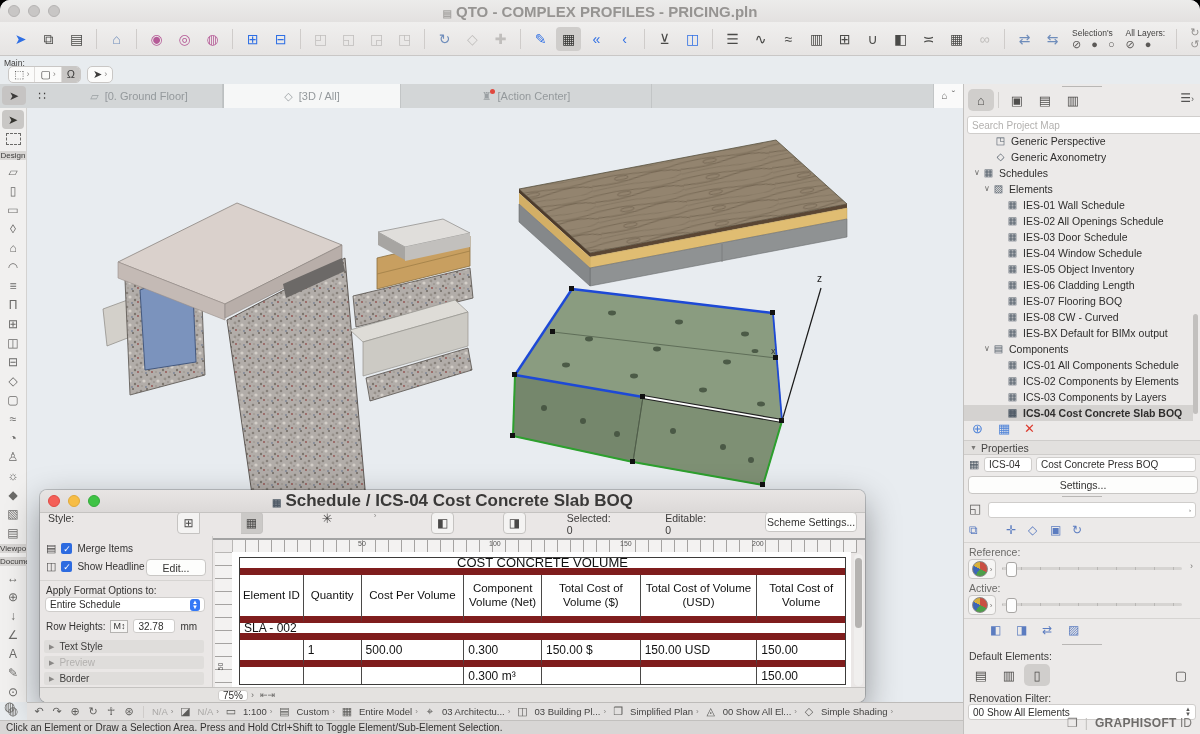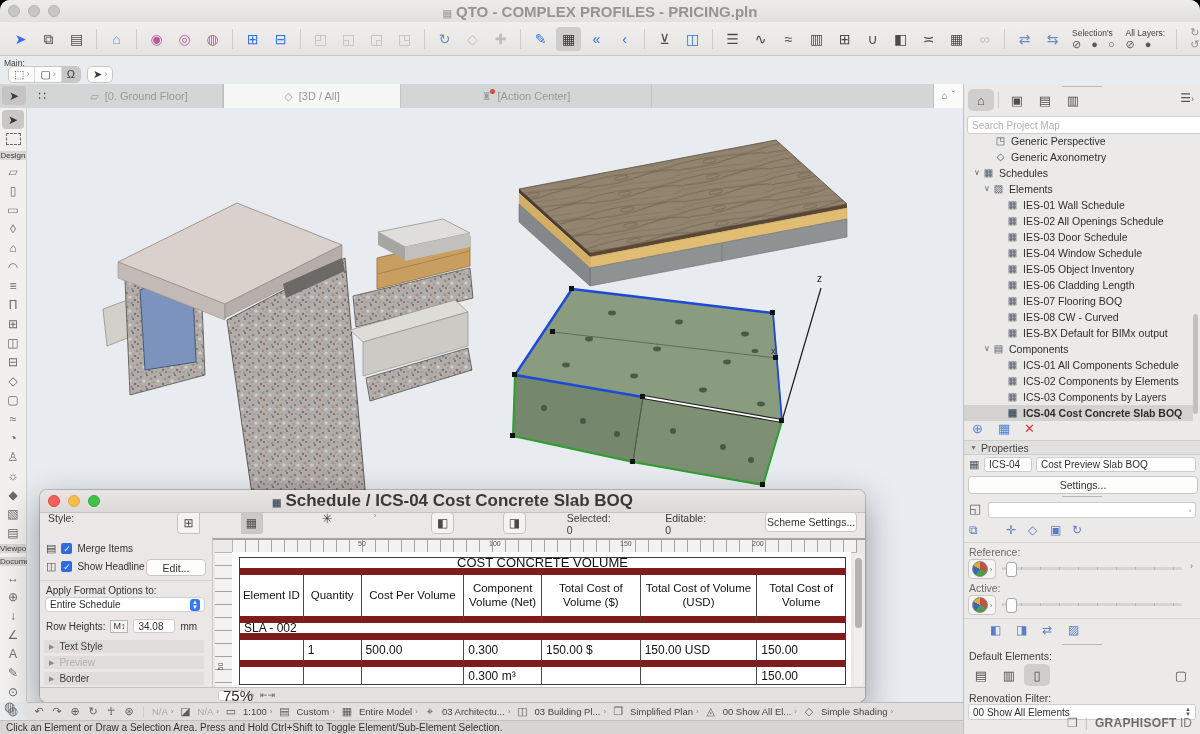--- a/index.html
+++ b/index.html
@@ -503,21 +503,21 @@
 
     <div class="rp-sec" style="top:356px">
         <span class="ic" data-g="▼"></span>
         <span>Properties</span>
       </div>
     <span class="ic abs" style="left:5px;top:375px;font-size:11px;color:#4f5a66" data-g="▦"></span>
     <div class="inp abs" style="left:20px;top:373px;width:48px;height:15px">
         <span>ICS-04</span>
       </div>
     <div class="inp abs" style="left:72px;top:373px;width:160px;height:15px">
-        <span>Cost Preview Slab BOQ</span>
+        <span>Cost Concrete Press BOQ</span>
       </div>
     <div class="rbtn abs" style="left:4px;top:392px;width:228px;height:16px">
         <span>Settings...</span>
       </div>
     <div class="dash" style="top:412px"></div>
 
     <span class="ic abs" style="left:5px;top:418px;font-size:13px;color:#5a5958" data-g="◱"></span>
     <div class="inp abs" style="left:24px;top:418px;width:208px;height:16px">
         <span class="stepper">
           <span>›</span>
@@ -620,21 +620,21 @@
         <span>Entire Schedule</span>
         <span class="stepper" style="background:#3478f6;border-radius:3px;color:#fff;padding:1px 2px">
             <span>▲</span>
             <span>▼</span>
           </span>
       </div>
       <div class="optrow" style="left:6px;top:81px">
         <span>Row Heights:</span>
         <span class="ic" data-g="M↕" style="font-size:9px;border:1px solid #b5b3b1;padding:1px 2px;background:#f6f5f4"></span>
         <span class="inp" style="width:42px;height:14px">
-            <span>34.08</span>
+            <span>32.78</span>
           </span>
         <span>mm</span>
       </div>
       <div class="secbar" style="top:102px">
           <span class="ic" data-g="▶"></span>
           <span>Text Style</span>
         </div>
       <div class="secbar disab" style="top:118px">
           <span class="ic" data-g="▶"></span>
           <span>Preview</span>
@@ -695,21 +695,21 @@
           <div class="tcell dcell" style="width:117px;height:17px;border-bottom:none"></div>
           <div class="tcell dcell" style="width:88px;height:17px;border:none">150.00</div>
         </div>
       </div>
     </div>
     <div class="sw-scroll">
         <i></i>
       </div>
 
     <div class="swin-foot">
-      <span class="inp" style="margin-left:178px;width:30px;height:11px;font-size:15px">
+      <span class="inp" style="margin-left:178px;width:30px;height:11px;font-size:10px">
           <span>75%</span>
         </span>
       <span class="ic" data-g="›" style="font-size:9px;margin-left:3px;color:#6b6a68"></span>
       <span class="ic" data-g="⇤⇥" style="font-size:9px;margin-left:6px;color:#6b6a68"></span>
     </div>
   </div>
 
   <span class="ic corner-ic" data-g="◍"></span>
   <div class="qopts">
     <span class="ic qo-ic" data-g="↶"></span>

